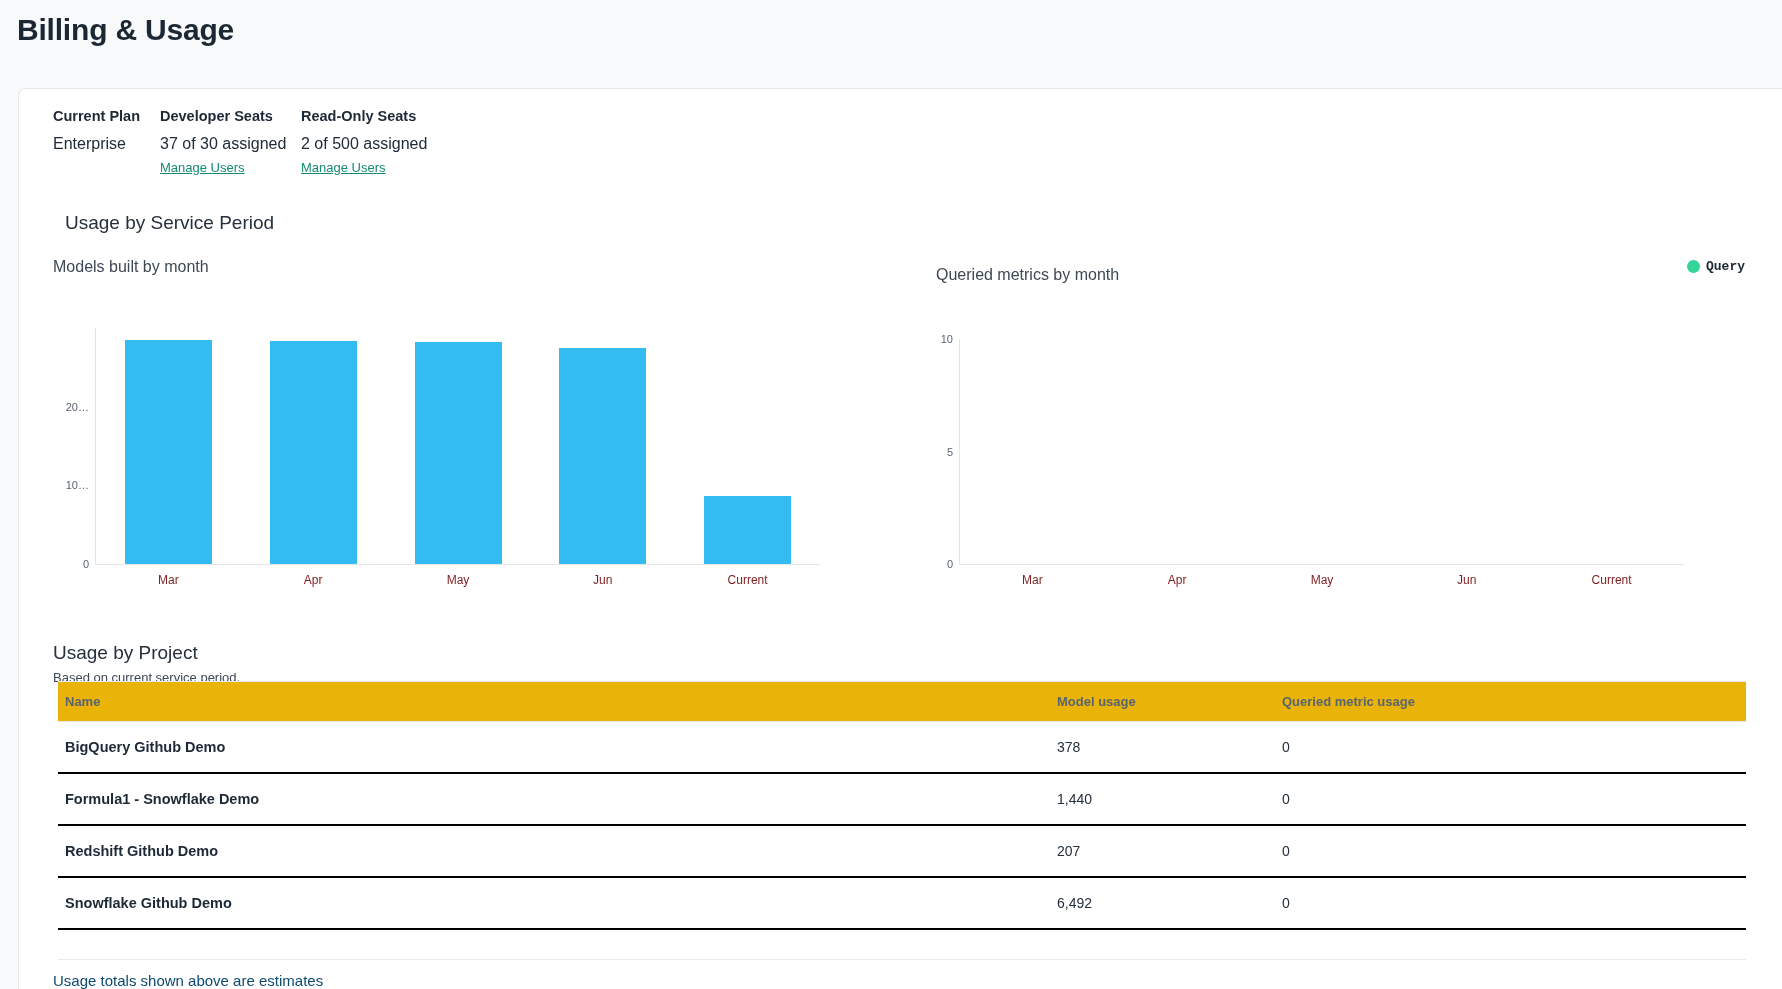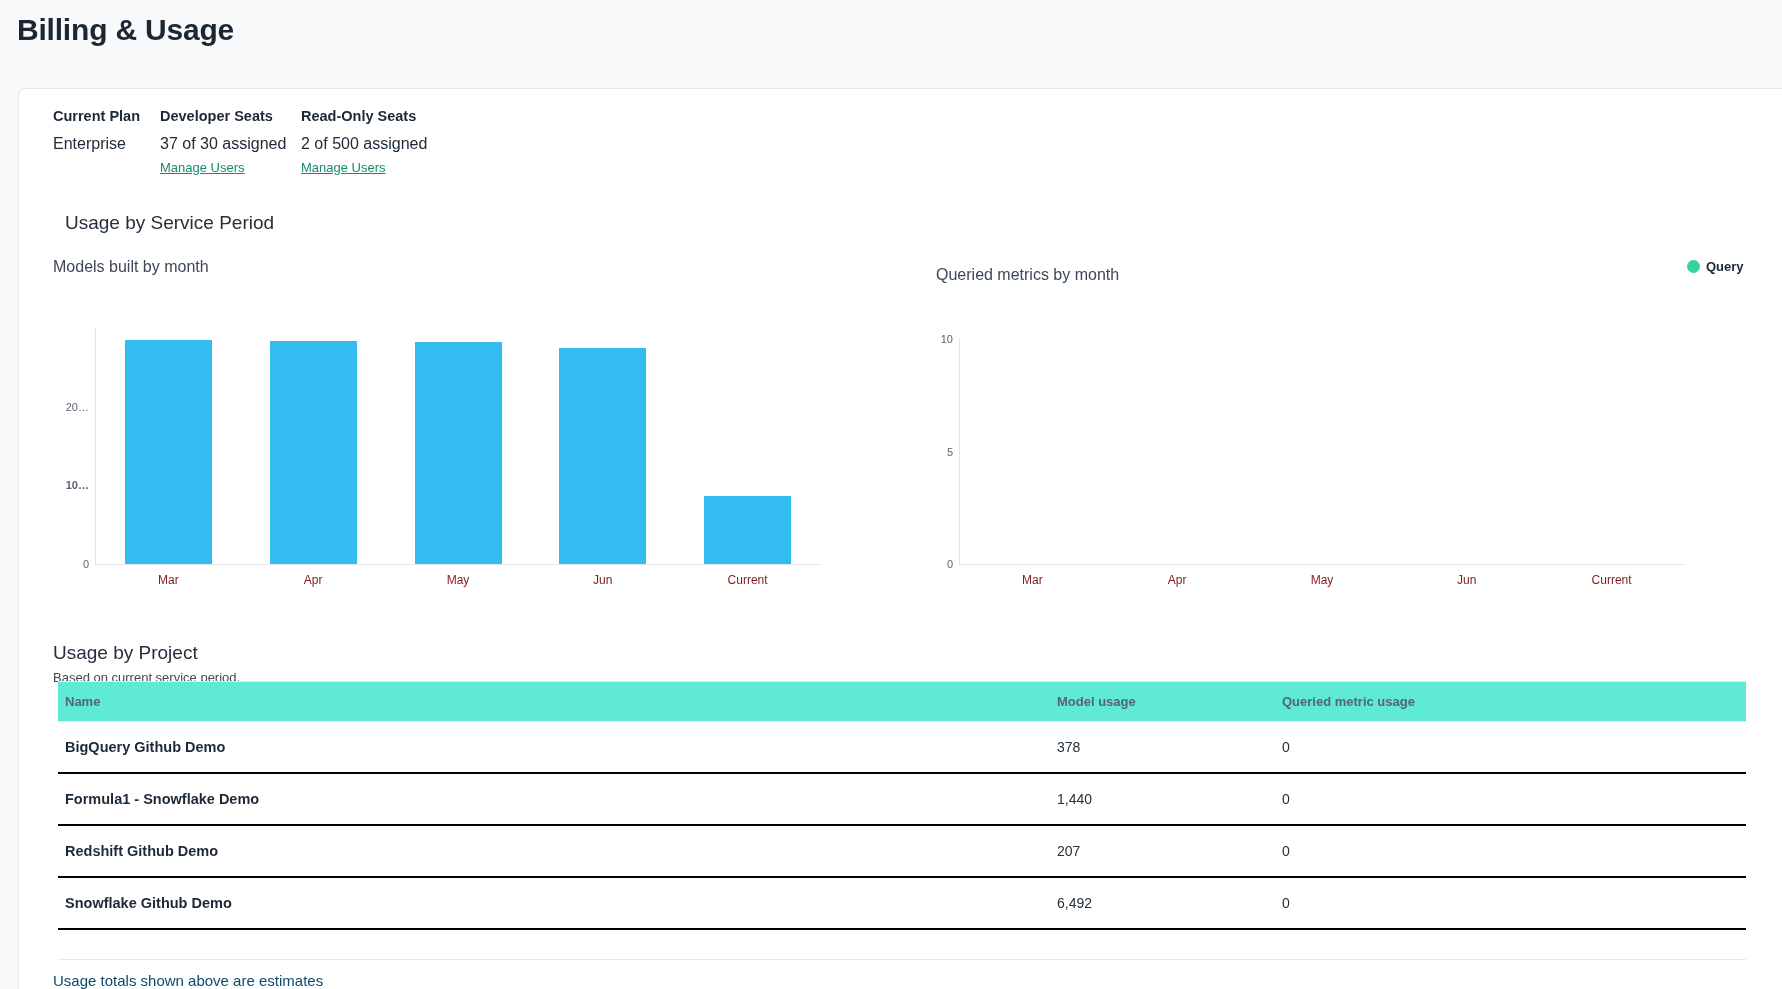--- a/index.html
+++ b/index.html
@@ -26,21 +26,21 @@
   .plan-label{font-size:14.5px;font-weight:700;color:#1c2834;line-height:18px;}
   .plan-value{margin-top:9px;font-size:16px;color:#202c39;line-height:20px;}
   .plan-link{margin-top:6px;font-size:13px;color:#168b72;text-decoration:underline;cursor:pointer;line-height:16px;}
   
   .section-title{position:absolute;font-size:19px;font-weight:500;color:#26303d;line-height:24px;}
   #usage-period-title{left:46px;top:122px;}
   .chart-title{position:absolute;font-size:16px;font-weight:400;color:#3d4855;line-height:20px;}
   #chart-left-title{left:34px;top:168px;}
   #chart-right-title{left:917px;top:168px;margin-top:8px;}
   
-  #legend{position:absolute;left:1668px;top:170px;display:flex;align-items:flex-start;gap:6px;}
+  #legend{position:absolute;left:1668px;top:170px;display:flex;align-items:flex-start;gap:6px;font-family:Liberation Mono, monospace;}
   .legend-dot{width:13px;height:13px;border-radius:50%;}
   .legend-label{font-size:13px;font-weight:700;color:#1b2733;}
   
   .chart{position:absolute;border-left:1px solid #e2e5e9;border-bottom:1px solid #e2e5e9;}
   #chart-left{left:76px;top:239px;width:724px;height:236px;}
   #chart-right{left:940px;top:250px;width:724px;height:225px;}
   .bar{position:absolute;bottom:0;}
   .ytick{
     position:absolute;right:calc(100% + 7px);
     font-size:11px;color:#5a6470;line-height:14px;white-space:nowrap;
@@ -48,21 +48,21 @@
   .xlabel{
     position:absolute;top:calc(100% + 9px);
     font-size:12px;color:#7f1d1d;transform:translateX(-50%);white-space:nowrap;
   }
   
   #project-title{left:34px;top:552px;}
   .project-subtitle{position:absolute;left:34px;top:581px;font-size:13px;color:#3e4956;line-height:16px;}
   .table{position:absolute;left:39px;top:592px;width:1688px;}
   .thead{
     display:flex;align-items:center;height:41px;box-sizing:border-box;
-    background:#5eead4;border-top:1px solid #e7eaee;border-bottom:1px solid #e7eaee;
+    background:#eab308;border-top:1px solid #e7eaee;border-bottom:1px solid #e7eaee;
   }
   .th{font-size:13px;font-weight:700;color:#596471;padding-left:7px;box-sizing:border-box;}
   .col1{width:992px;}
   .col2{width:225px;}
   .col3{flex:1;}
   .tr{display:flex;align-items:center;height:52px;border-bottom:2px solid #000000;box-sizing:border-box;}
   .td{padding-left:7px;font-size:14px;color:#232f3c;box-sizing:border-box;}
   .td-name{font-weight:700;font-size:14.5px;color:#1d2936;}
   .empty-row{height:29px;border-bottom:1px solid #e7eaee;}
   .footnote{position:absolute;left:34px;top:882px;font-size:15px;color:#0c4a6e;line-height:19px;}
@@ -100,21 +100,21 @@
 
     <div id="legend">
         <div style="display: flex; align-items: center; gap: 6px;">
           <div class="legend-dot" style="background: rgb(52, 211, 153);"></div>
           <div class="legend-label">Query</div>
         </div>
       </div>
 
     <div class="chart" id="chart-left">
         <div class="ytick" style="top: 229px;">0</div>
-        <div class="ytick" style="top: 150.333px; font-weight: bold;">10…</div>
+        <div class="ytick" style="top: 150.333px;">10…</div>
         <div class="ytick" style="top: 71.6667px;">20…</div>
         <div class="xlabel" style="left: 72.4px;">Mar</div>
         <div class="bar" style="left: 28.9px; width: 87px; height: 224.2px; background: rgb(51, 188, 240);"></div>
         <div class="xlabel" style="left: 217.2px;">Apr</div>
         <div class="bar" style="left: 173.7px; width: 87px; height: 222.627px; background: rgb(51, 188, 240);"></div>
         <div class="xlabel" style="left: 362px;">May</div>
         <div class="bar" style="left: 318.5px; width: 87px; height: 221.84px; background: rgb(51, 188, 240);"></div>
         <div class="xlabel" style="left: 506.8px;">Jun</div>
         <div class="bar" style="left: 463.3px; width: 87px; height: 215.547px; background: rgb(51, 188, 240);"></div>
         <div class="xlabel" style="left: 651.6px;">Current</div>

